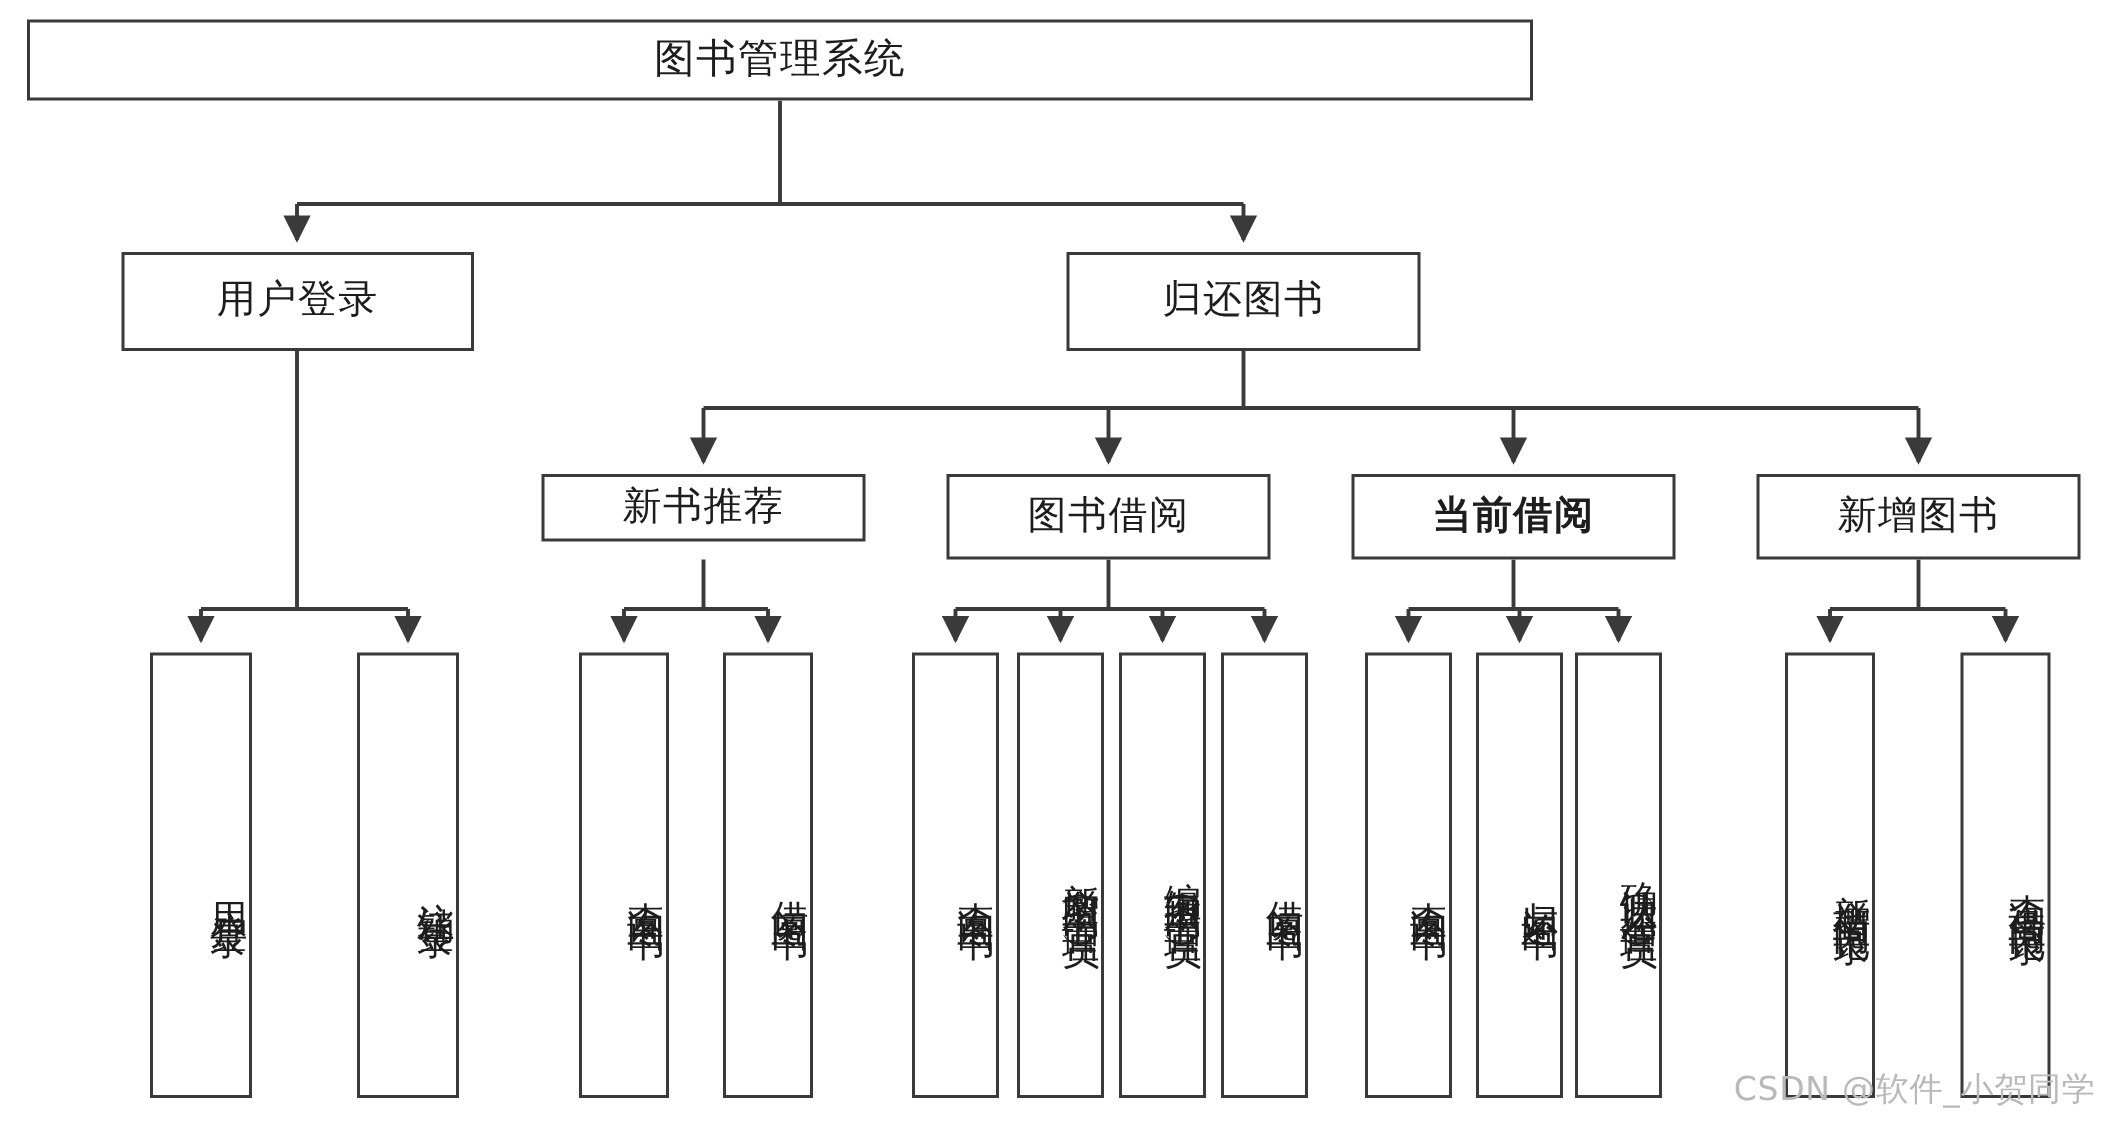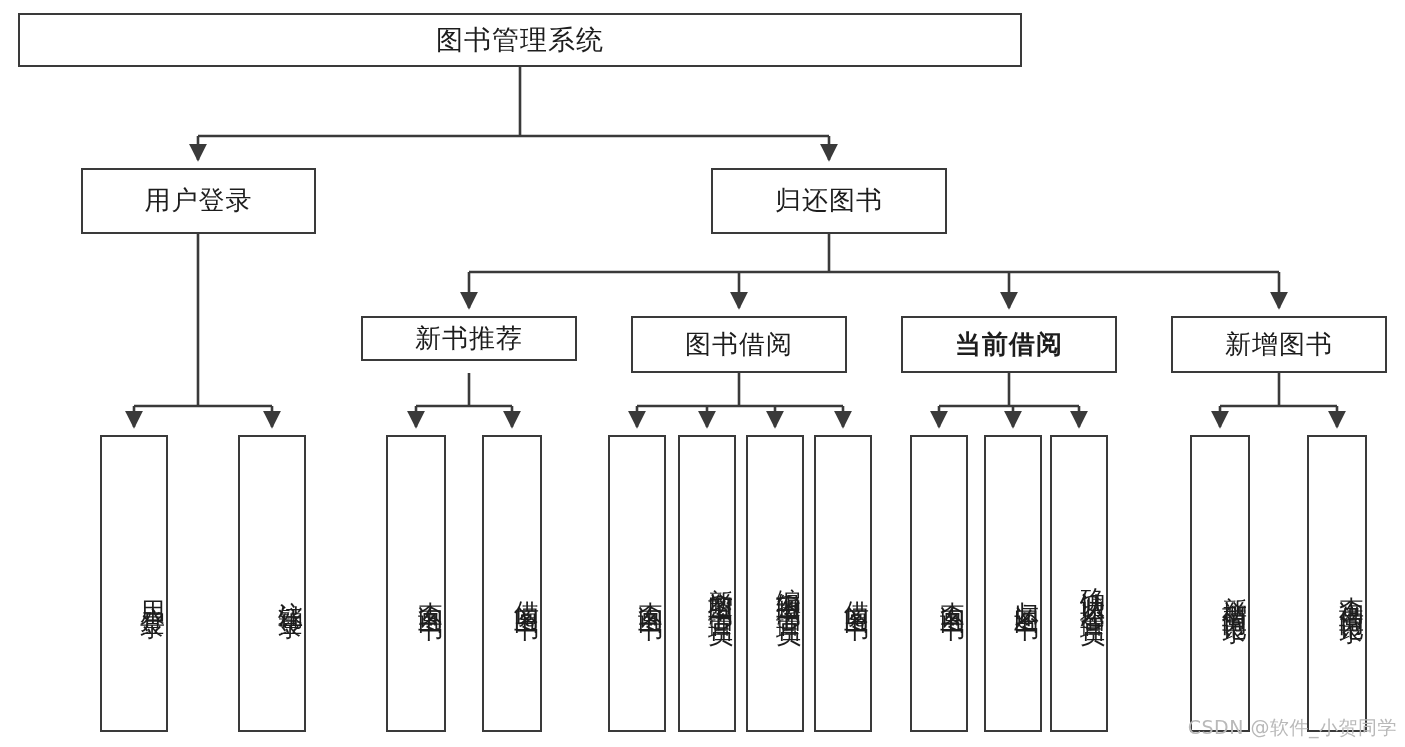--- a/index.html
+++ b/index.html
@@ -57,21 +57,21 @@
   .node.vertical .vlabel {
     writing-mode: vertical-rl;
     text-orientation: upright;
     display: block;
     white-space: nowrap;
   }
   #watermark {
     position: absolute;
     right: 8px;
     bottom: 6px;
-    font-size: 19px;
+    font-size: 22px;
     color: #b9b9b9;
     letter-spacing: 0.5px;
     white-space: nowrap;
     user-select: none;
   }
 </style>
 </head>
 <body>
 
 <div id="diagram-root">

